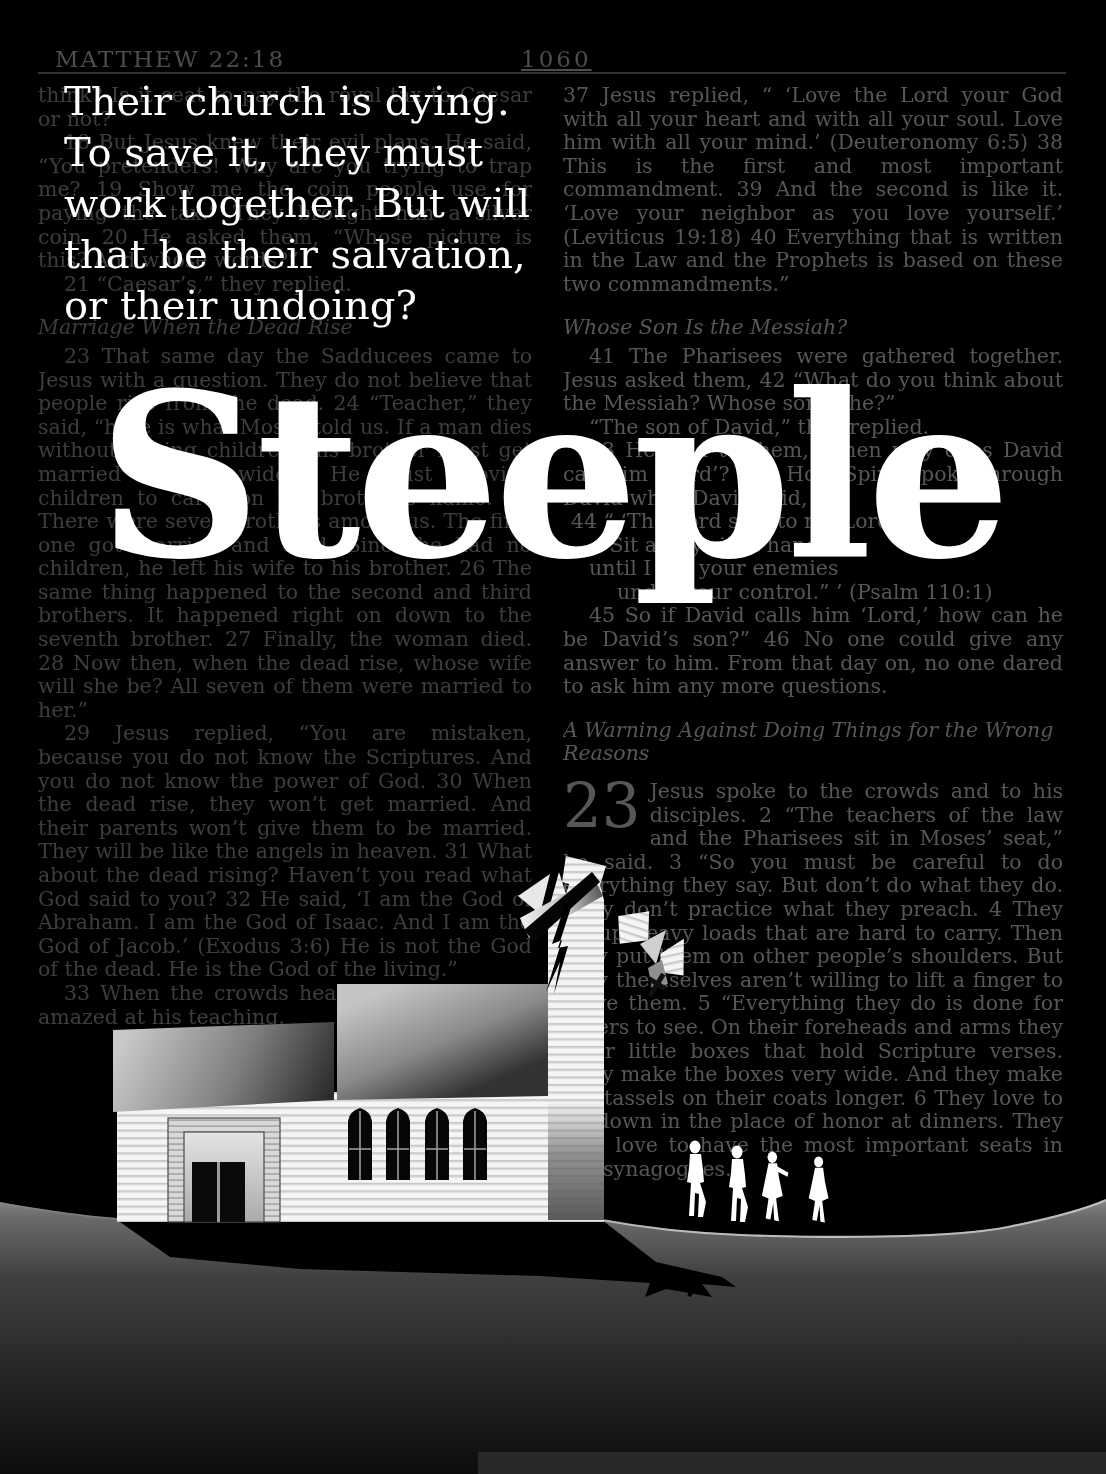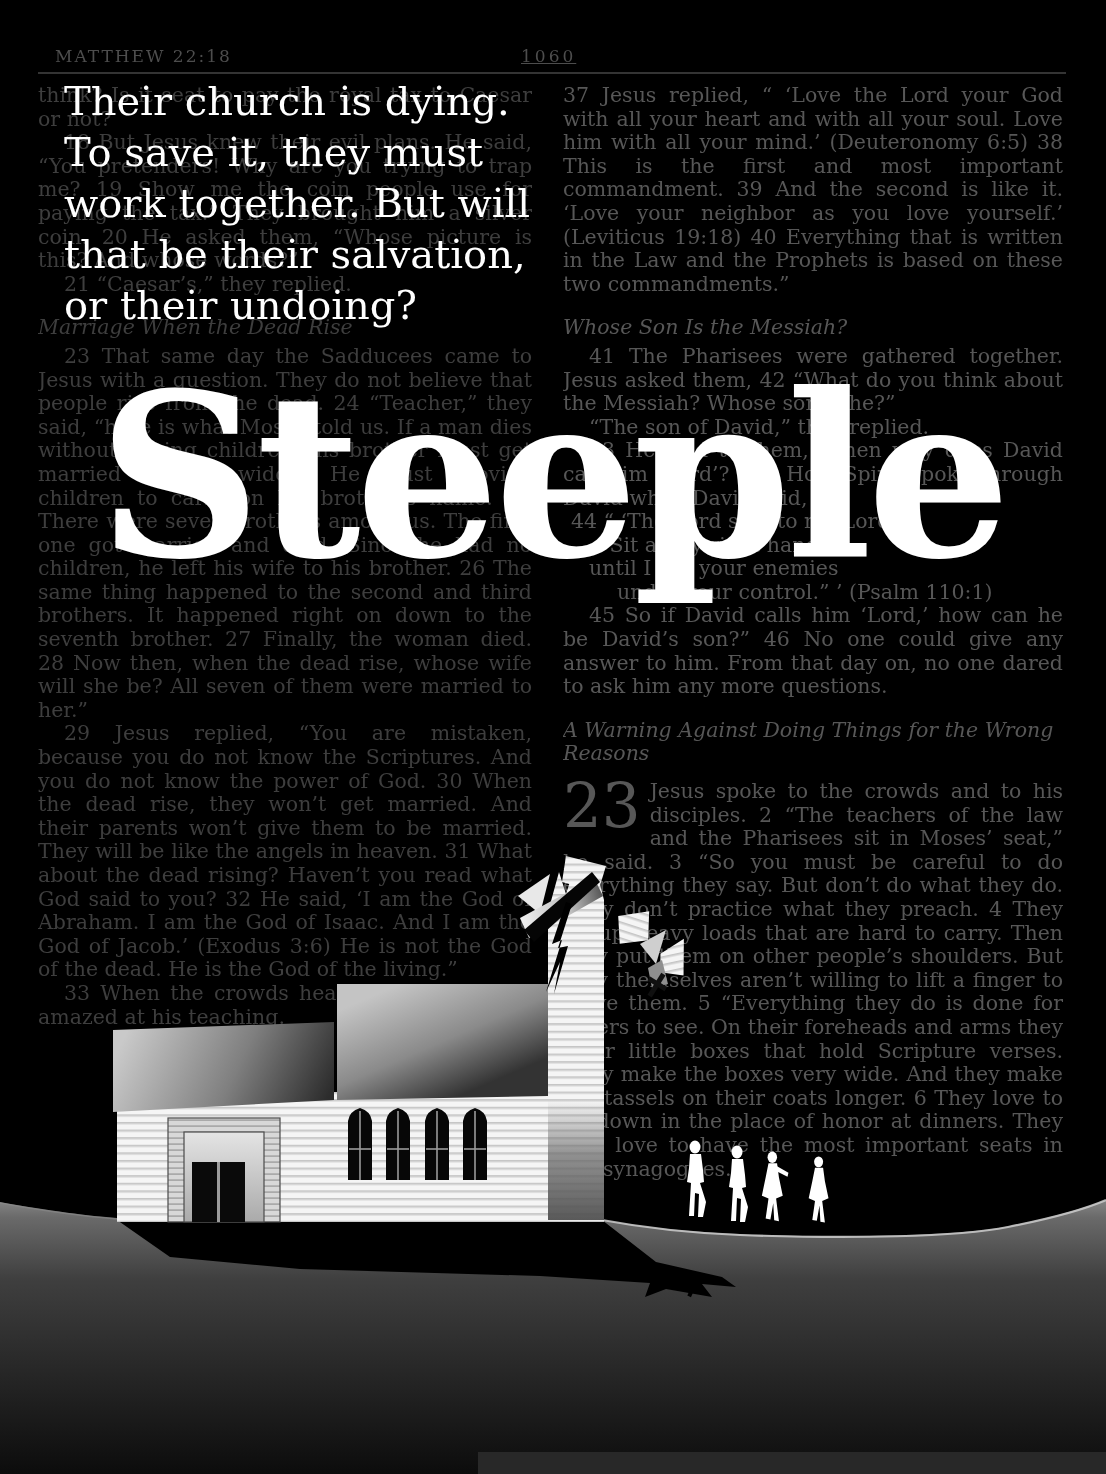--- a/index.html
+++ b/index.html
@@ -1,20 +1,20 @@
 <!DOCTYPE html>
 <html><head>
 <meta charset="utf-8">
 <style>
   html,body{margin:0;padding:0;background:#000;}
   #canvas{position:relative;width:1106px;height:1474px;background:#000;overflow:hidden;
           font-family:"DejaVu Serif", serif;}
 
   
-  .runhead{position:absolute;top:46px;color:#4d4d4d;font-size:17px;letter-spacing:2px;}
+  .runhead{position:absolute;top:46px;color:#4d4d4d;font-size:23px;letter-spacing:2px;}
   #book-ref{left:55px;}
   #page-num{left:521px;letter-spacing:3px;text-decoration:underline;}
   #head-rule{position:absolute;top:72px;left:38px;width:1028px;height:2px;background:#343434;}
 
   .bible{position:absolute;top:84px;font-size:20.5px;line-height:23.6px;
          text-align:justify;overflow:hidden;}
   #left-col{left:38px;width:494px;height:1120px;color:#3e3e3e;}
   #right-col{left:563px;width:500px;height:1186px;color:#575757;}
   .bible p{margin:0;text-indent:26px;}
   .bible p.cont{text-indent:0;}

